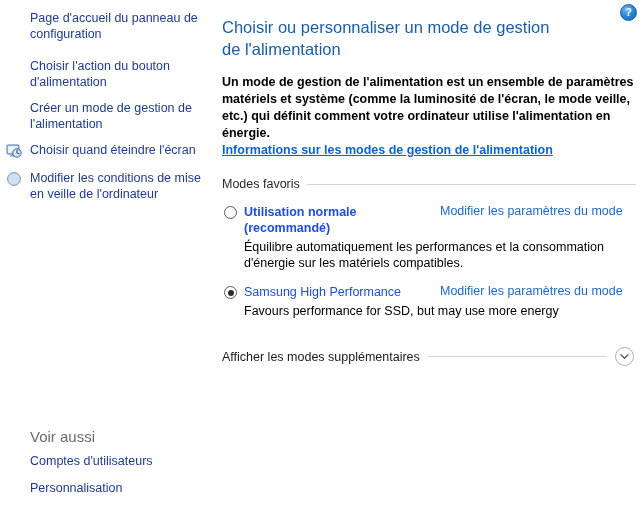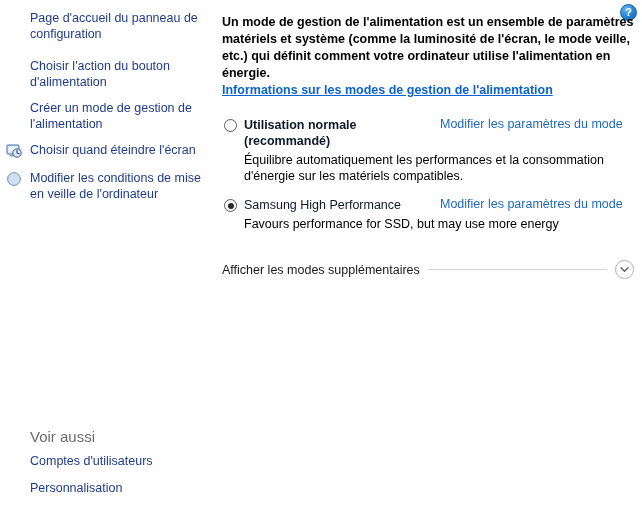--- a/index.html
+++ b/index.html
@@ -155,21 +155,21 @@
     padding-left: 22px;
   }
   .plan-row {
     display: flex;
     align-items: flex-start;
   }
   .plan-name {
     width: 196px;
     font-size: 12.5px;
     line-height: 16px;
-    color: #0f172a;
+    color: #1d4ed8;
     cursor: pointer;
   }
   .plan-name.bold { font-weight: bold; }
   .radio {
     position: absolute;
     left: 2px;
     top: 2px;
     width: 13px;
     height: 13px;
     border-radius: 50%;
@@ -282,28 +282,33 @@
         <span class="lbl">Comptes d'utilisateurs</span>
       </div>
       <div class="side-item">
         <span class="lbl">Personnalisation</span>
       </div>
     </div>
   </div>
 
   <div class="content">
 
+    <h1 class="page-title">Choisir ou personnaliser un mode de gestion de l'alimentation</h1>
 
     <div class="intro">
       <span>Un mode de gestion de l'alimentation est un ensemble de paramètres matériels et système (comme la luminosité de l'écran, le mode veille, etc.) qui définit comment votre ordinateur utilise l'alimentation en énergie.</span>
       <br>
       <span class="link-blue">Informations sur les modes de gestion de l'alimentation</span>
     </div>
 
     <div class="group">
+      <div class="group-head">
+        <span>Modes favoris</span>
+        <span class="rule"></span>
+      </div>
 
       <div class="plan">
         <span class="radio"></span>
         <div class="plan-row">
           <div class="plan-name bold">Utilisation normale (recommandé)</div>
           <div class="link-plain">Modifier les paramètres du mode</div>
         </div>
         <div class="plan-desc">Équilibre automatiquement les performances et la consommation d'énergie sur les matériels compatibles.</div>
       </div>
 

